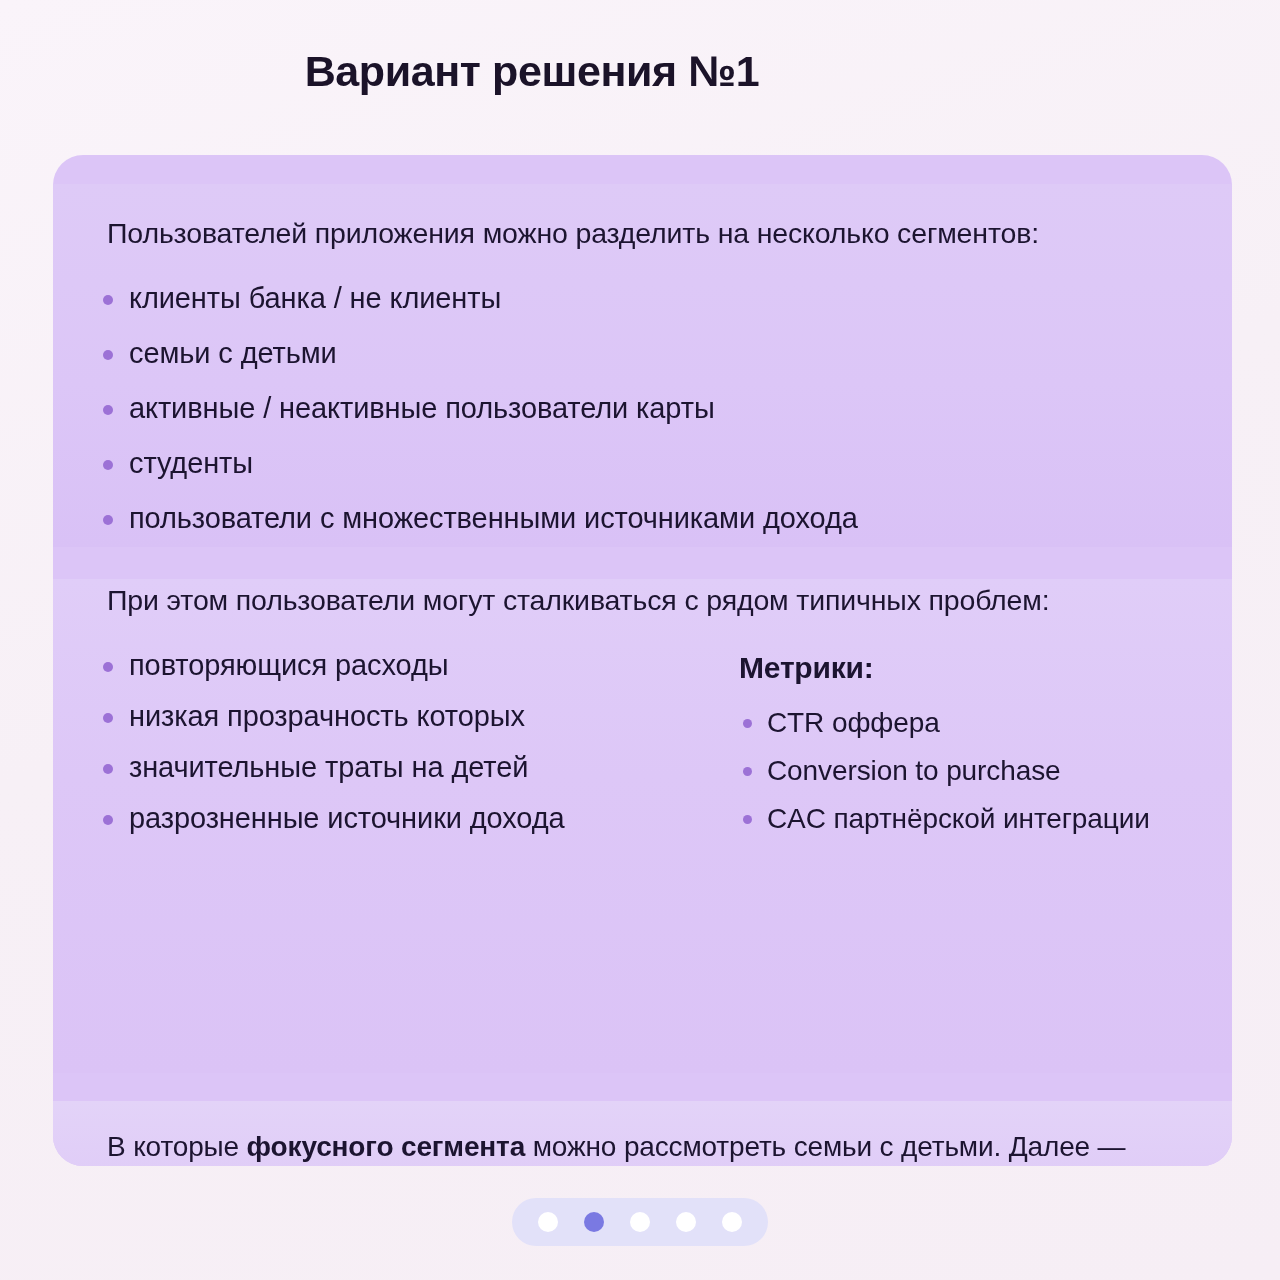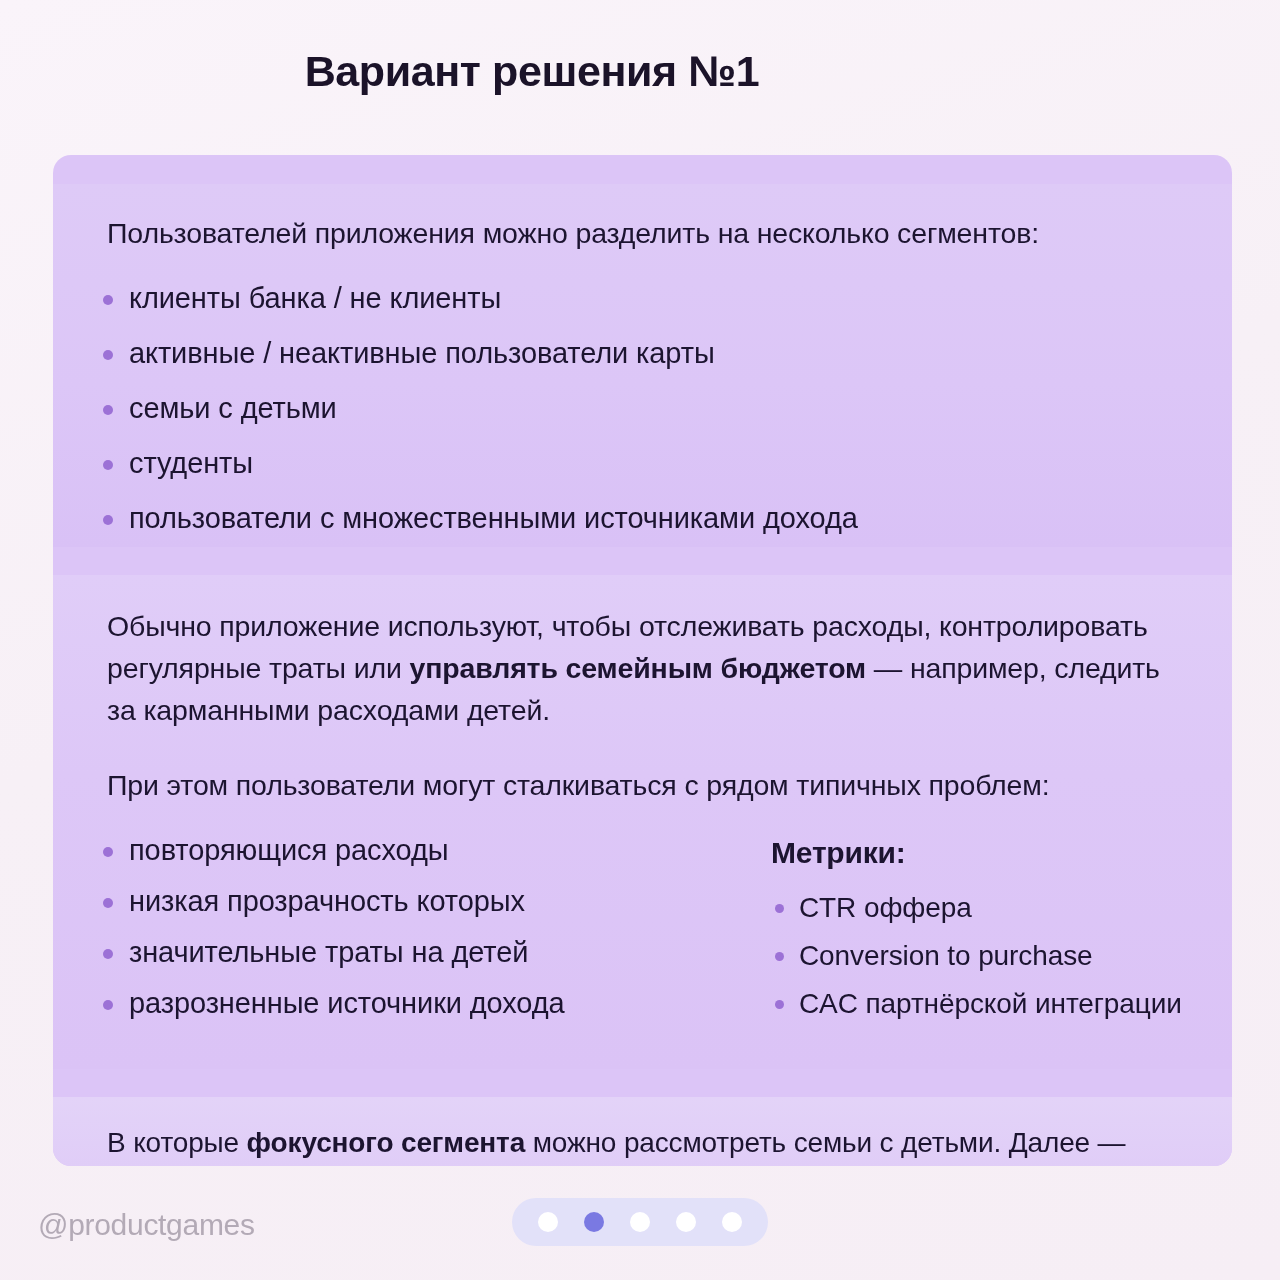--- a/index.html
+++ b/index.html
@@ -38,21 +38,21 @@
     line-height: 1.1;
   }
 
   
   .card {
     position: absolute;
     left: 53px;
     top: 155px;
     width: 1179px;
     height: 1011px;
-    border-radius: 18px;
+    border-radius: 30px;
     overflow: hidden;
     background: #dcc5f7;
   }
 
   .band {
     position: relative;
     width: 100%;
     box-sizing: border-box;
     padding: 0 28px;
   }
@@ -127,21 +127,20 @@
   .problems-intro {
     margin-top: 32px;
     padding-left: 26px;
     padding-right: 60px;
   }
 
   .two-col {
     display: flex;
     margin-top: 30px;
     padding-left: 8px;
-    gap: 32px;
   }
   .col-left { width: 630px; flex: none; }
   .col-right { flex: 1; padding-left: 12px; }
 
   .prob-list li { margin-bottom: 22px; }
   .prob-list li:last-child { margin-bottom: 0; }
 
   .metrics-title {
     color: #1c1430;
     font-size: 30px;
@@ -216,37 +215,36 @@
   <div class="card">
 
     <section class="band band-a">
       <p class="para intro">Пользователей приложения можно разделить на несколько сегментов:</p>
 
       <ul class="bullets seg-list">
         <li>
           <span>клиенты банка / не клиенты</span>
         </li>
         <li>
+          <span>семьи с детьми</span>
+        </li>
+        <li>
           <span>активные / неактивные пользователи карты</span>
-        </li>
-        <li>
-          <span>семьи с детьми</span>
         </li>
         <li>
           <span>студенты</span>
         </li>
         <li>
           <span>пользователи с множественными источниками дохода</span>
         </li>
       </ul>
     </section>
 
     <section class="band band-b">
 
-      <p class="para usage"><span>Обычно приложение используют, чтобы отслеживать расходы, контролировать регулярные траты или </span><b>управлять семейным бюджетом</b><span> — например, следить за карманными расходами детей.</span></p>
 
       <p class="para problems-intro">При этом пользователи могут сталкиваться с рядом типичных проблем:</p>
 
       <div class="two-col">
 
         <div class="col-left">
           <ul class="bullets prob-list">
             <li>
               <span>повторяющиcя расходы</span>
             </li>
@@ -279,21 +277,20 @@
 
       </div>
     </section>
 
     <section class="band band-c">
       <p class="para focus"><span>В которые </span><b>фокусного сегмента</b><span> можно рассмотреть семьи с детьми. Далее — проанализировать категории, в которых они тратят чаще всего, и определить те, на которые приходится наибольшая доля расходов.</span></p>
     </section>
 
   </div>
 
-  <div class="handle">@productgames</div>
 
   <div class="pager">
     <span class="dot"></span>
     <span class="dot active"></span>
     <span class="dot"></span>
     <span class="dot"></span>
     <span class="dot"></span>
   </div>
 
 </div>

